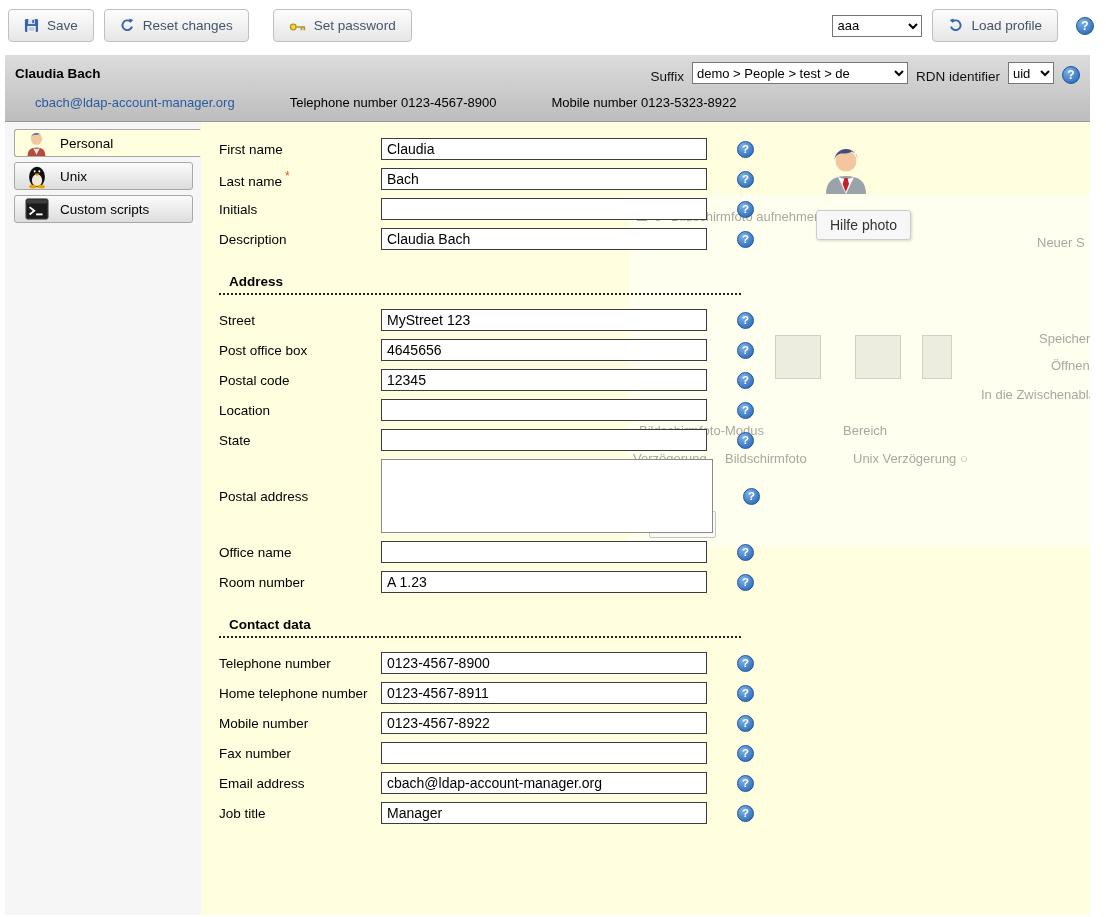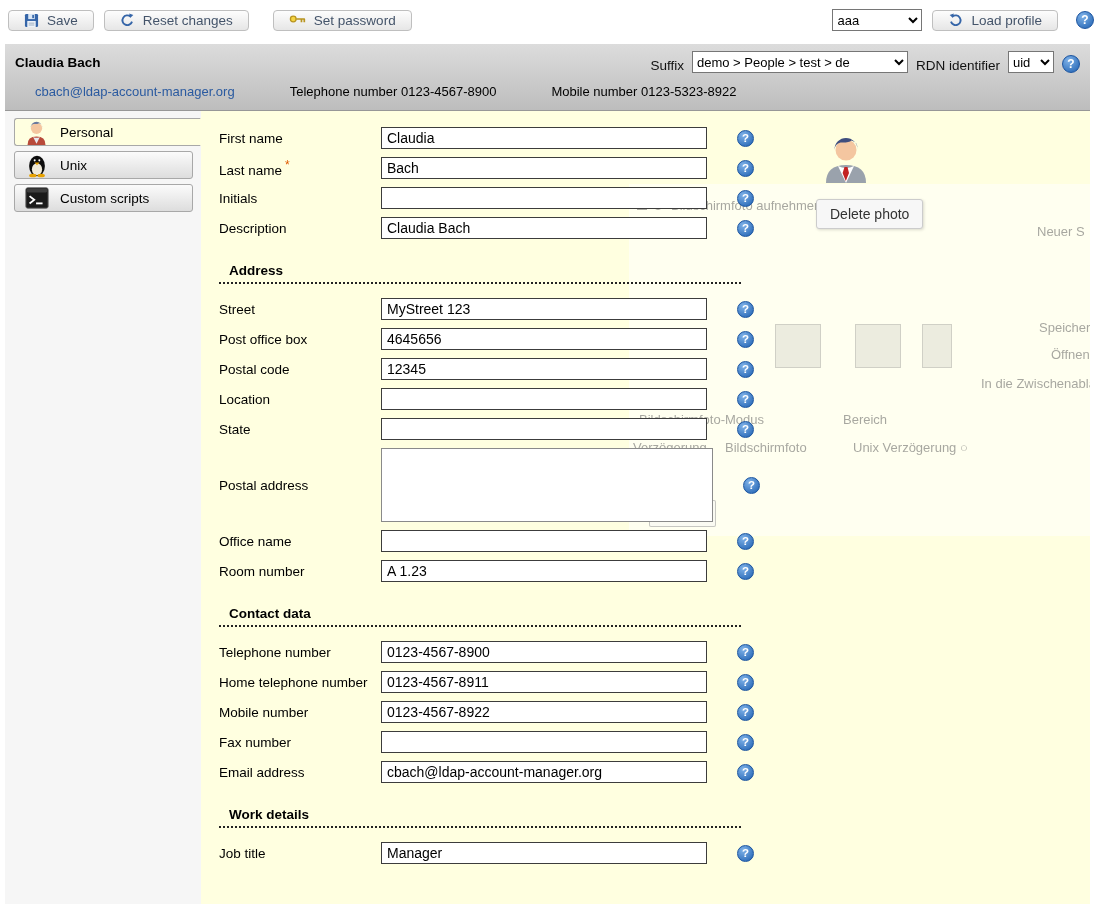--- a/index.html
+++ b/index.html
@@ -11,22 +11,22 @@
     font-size:13.5px; color:#000;
   }
 
   
   .toolbar {
     display:flex; justify-content:space-between; align-items:center;
     padding:9px 12px 9px 8px; background:#fff;
   }
   .toolbar .tleft, .toolbar .tright { display:flex; align-items:center; }
   .btn {
-    display:inline-flex; align-items:flex-start; gap:8px;
-    padding:2px 15px;
+    display:inline-flex; align-items:flex-end; gap:8px;
+    padding:8px 15px;
     background:linear-gradient(#fdfdfd,#e6e6e6);
     border:1px solid #bfbfbf; border-radius:4px;
     color:#44546a; font-size:13.5px; cursor:pointer;
     font-family:"Liberation Sans", sans-serif;
   }
   .btn + .btn { margin-left:10px; }
   .btn.gap { margin-left:24px; }
   .icn { display:inline-flex; align-items:center; }
 
   .help-badge {
@@ -364,34 +364,33 @@
           <div class="frow">
             <label class="flabel">Fax number</label>
             <input type="text" class="finput" value="" style="">
             <span class="help-badge sm">?</span>
           </div>
           <div class="frow">
             <label class="flabel">Email address</label>
             <input type="text" class="finput" value="cbach@ldap-account-manager.org" style="">
             <span class="help-badge sm">?</span>
           </div>
-          <div class="section-title">Work details</div>
           <div class="frow">
             <label class="flabel">Job title</label>
             <input type="text" class="finput" value="Manager" style="">
             <span class="help-badge sm">?</span>
           </div>
         </div>
 
       <div class="photo-col">
         <svg viewBox="0 0 48 52" width="48" height="52">
           <path d="M4 50 Q4 32 24 32 Q44 32 44 50 Z" fill="#9aa2ac"></path>
           <path d="M16 33 L24 50 L32 33 Q24 37 16 33 Z" fill="#ffffff"></path>
           <path d="M22.5 34 h3 l1.5 6 -3.2 8 -3.2 -8 z" fill="#c22222"></path>
           <circle cx="24" cy="17" r="10.5" fill="#f4c6a0"></circle>
           <path d="M12.5 16.5 a11.5 11.5 0 0 1 23 0 q0.5 -7.5 -6 -9 q-3 2.5 -11 2 q-5.5 1.5 -6 7 z" fill="#3f4e7e"></path>
         </svg>
-        <button class="delete-photo-btn">Delete photo</button>
+        <button class="delete-photo-btn">Hilfe photo</button>
       </div>
 
     </div>
   </div>
 </div>
 
 </body></html>

